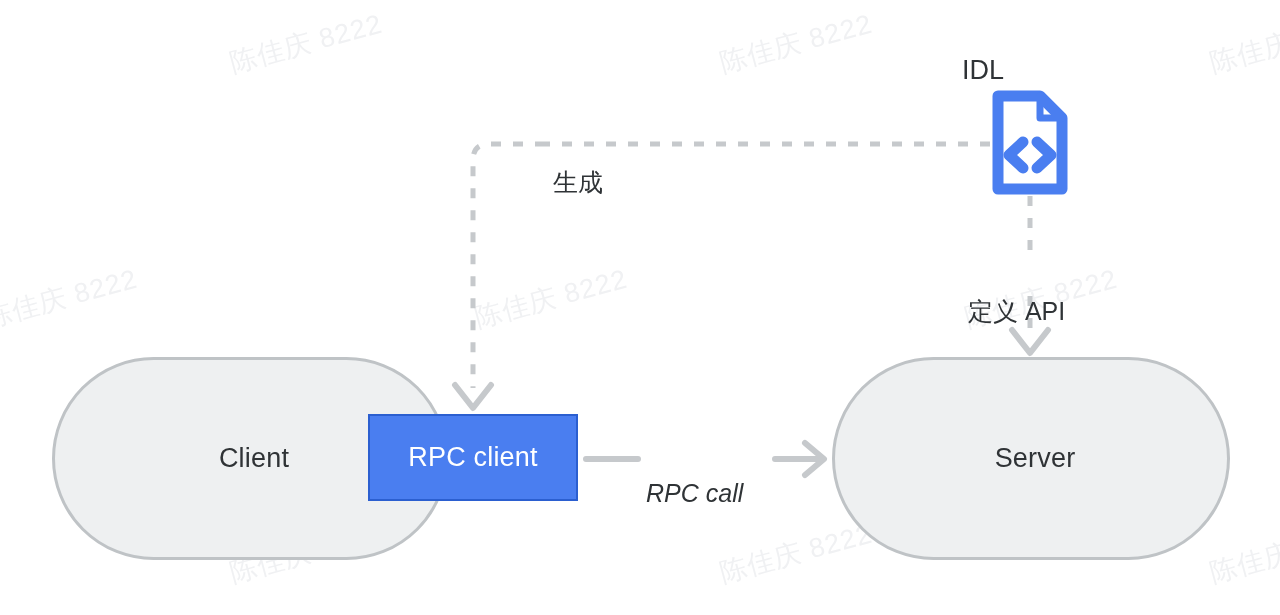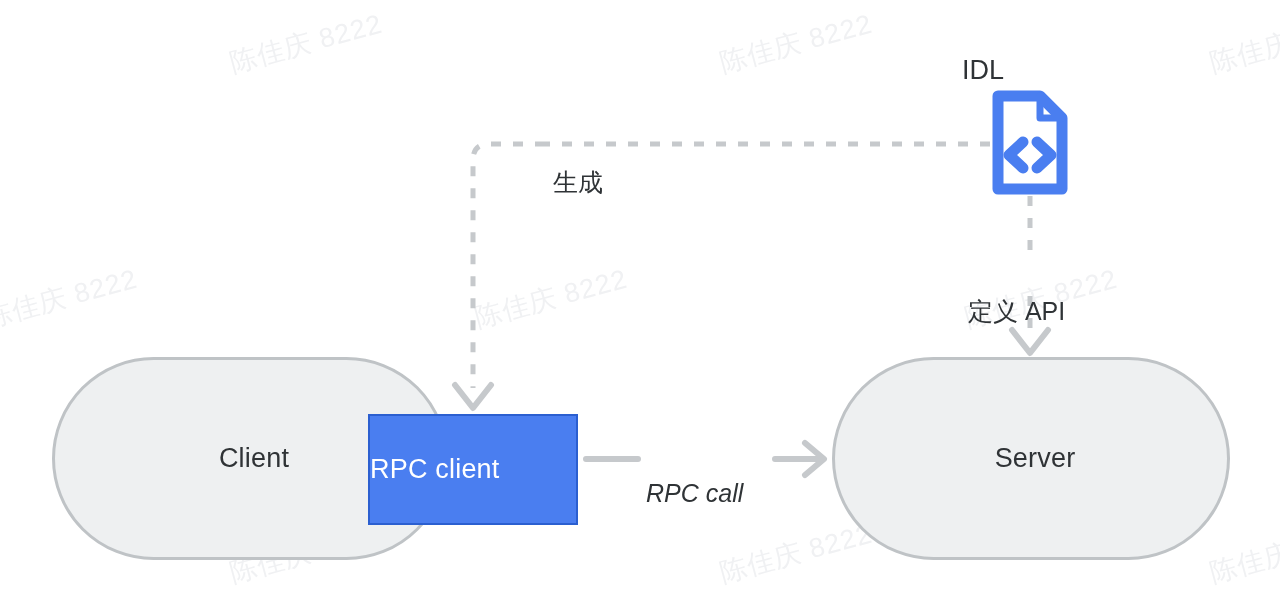--- a/index.html
+++ b/index.html
@@ -58,26 +58,27 @@
     margin-left: 8px;
   }
   #client-node { left: 52px;  top: 357px; width: 396px; height: 203px; }
   #server-node { left: 832px; top: 357px; width: 398px; height: 203px; }
 
   #rpc-client-box {
     position: absolute;
     left: 368px;
     top: 414px;
     width: 210px;
-    height: 111px;
+    height: 87px;
     background: #4a7ef0;
     border: 2px solid #2b5fd0;
     box-sizing: border-box;
     display: flex;
     align-items: center;
+    justify-content: center;
     z-index: 14;
   }
   #rpc-client-box span {
     font-size: 27px;
     color: #ffffff;
     letter-spacing: 0.2px;
   }
 
   
   #idl-group {

